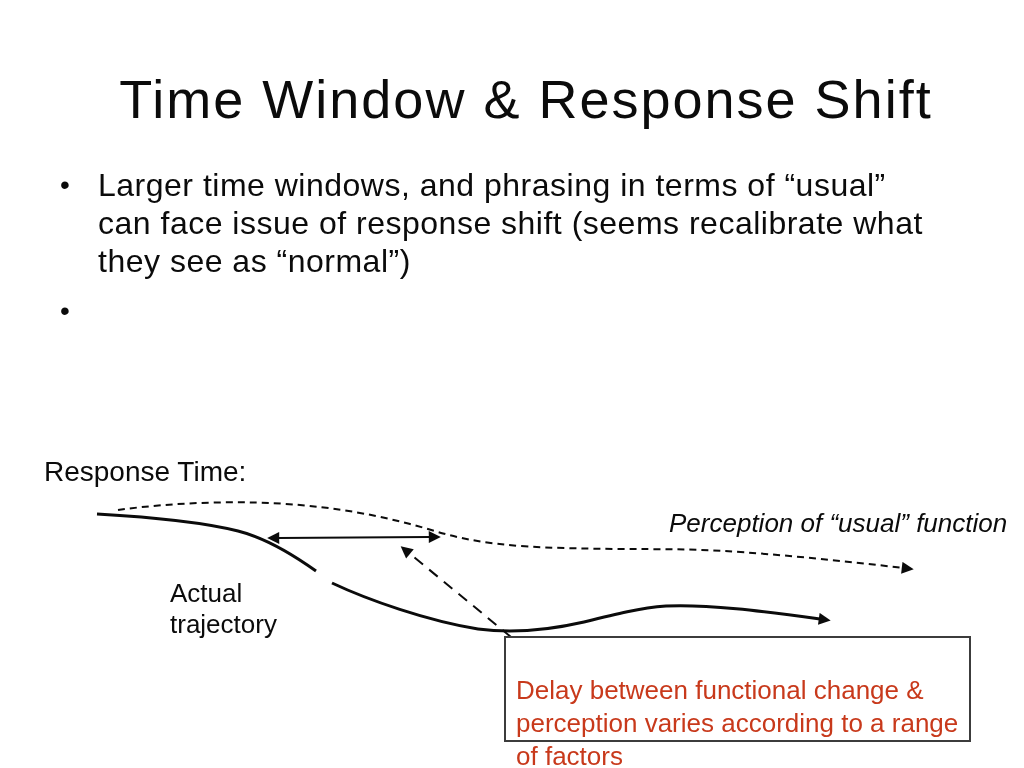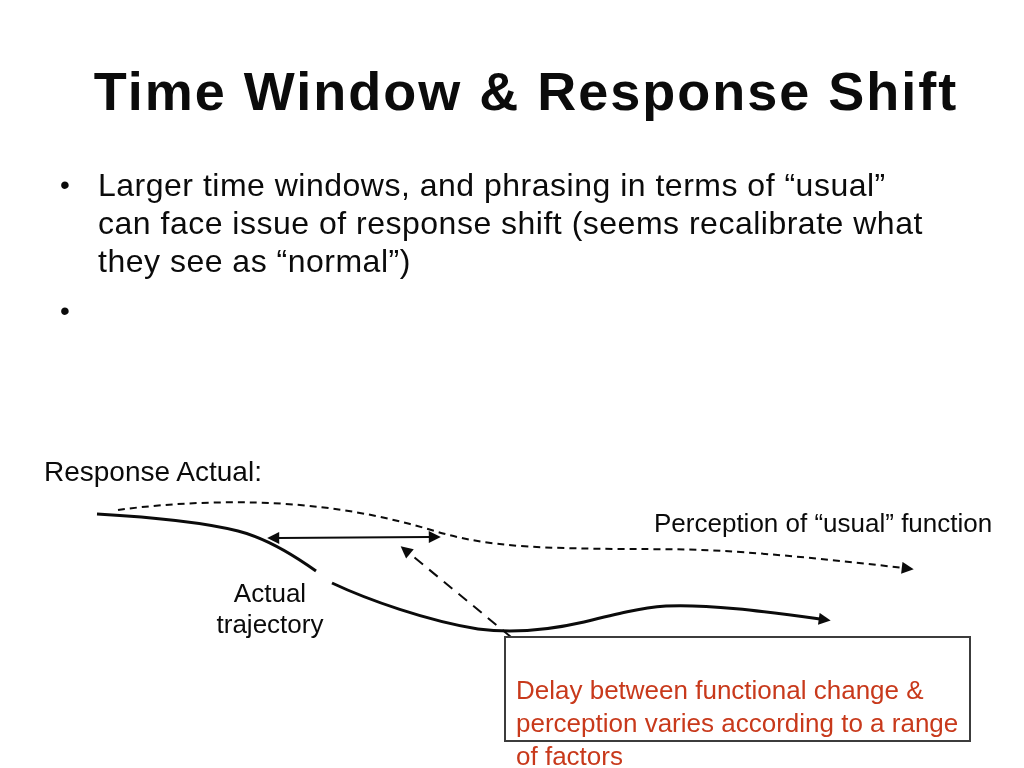--- a/index.html
+++ b/index.html
@@ -8,24 +8,24 @@
     width: 1024px;
     height: 768px;
     background: #ffffff;
     overflow: hidden;
     font-family: "Liberation Sans", sans-serif;
     color: #0b0b0b;
   }
   .title {
     position: absolute;
     left: 0; right: 0; top: 60px;
-    margin: 0;
+    margin: 8px;
     text-align: center;
     font-size: 54px;
-    font-weight: 700;
+    font-weight: 400;
     letter-spacing: 2px;
     white-space: nowrap;
     padding-left: 28px;
   }
   .bullets {
     position: absolute;
     left: 60px; top: 166px;
     width: 920px;
   }
   .bullet-item {
@@ -47,29 +47,30 @@
     font-size: 28px;
   }
   .diagram-svg {
     position: absolute;
     left: 0; top: 0;
     width: 1024px; height: 768px;
     pointer-events: none;
   }
   .perception-label {
     position: absolute;
-    left: 654px; top: 508px;
+    left: 669px; top: 508px;
     font-size: 26px;
     white-space: nowrap;
+    font-style: italic;
   }
   .actual-label {
     position: absolute;
     left: 170px; top: 578px;
     width: 200px;
-    text-align: center;
+    text-align: left;
     font-size: 26px;
     line-height: 31px;
     white-space: pre-line;
   }
   .callout-box {
     position: absolute;
     left: 504px; top: 636px;
     width: 467px; height: 106px;
     box-sizing: border-box;
     border: 2px solid #3c3c3c;
@@ -93,21 +94,21 @@
       <span class="bullet-marker">•</span>
       <span class="bullet-text">Larger time windows, and phrasing in terms of “usual”
 can face issue of response shift (seems recalibrate what
 they see as “normal”)</span>
     </div>
     <div class="bullet-item">
       <span class="bullet-marker">•</span>
     </div>
   </div>
 
-  <div class="rs-heading">Response Actual:</div>
+  <div class="rs-heading">Response Time:</div>
 
   <svg class="diagram-svg" viewBox="0 0 1024 768" xmlns="http://www.w3.org/2000/svg">
     <defs>
       <marker id="ah" viewBox="0 0 10 10" refX="1" refY="5" markerUnits="userSpaceOnUse" markerWidth="14" markerHeight="12" orient="auto-start-reverse">
         <path d="M 0 0 L 10 5 L 0 10 z" fill="#0b0b0b"></path>
       </marker>
     </defs>
 
     <path d="M 118 510 C 175 502 245 500 300 505 C 355 510 395 519 438 532 C 475 543 515 547 565 548 C 625 550 675 548 725 551 C 775 554 845 561 903 568" fill="none" stroke="#0b0b0b" stroke-width="2" stroke-dasharray="7 5" marker-end="url(#ah)"></path>
 

